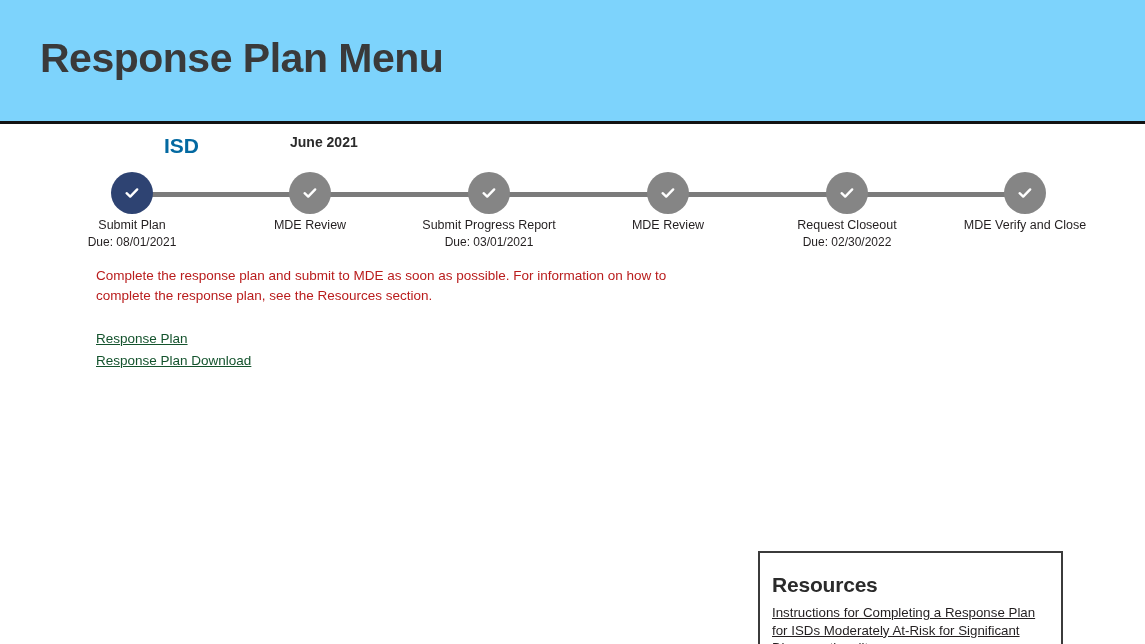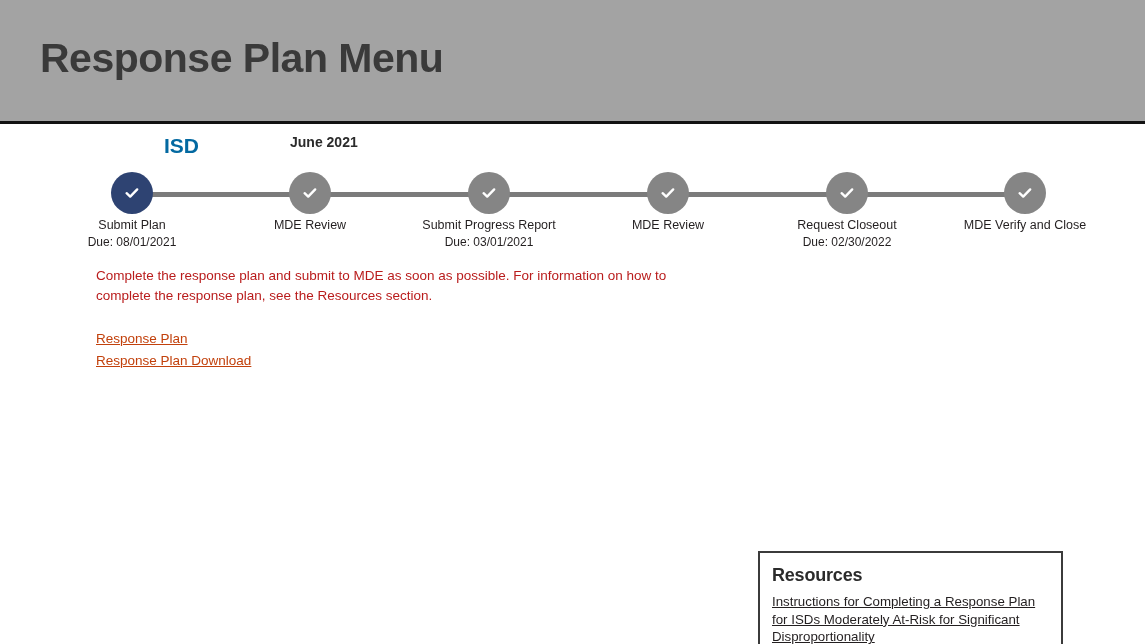--- a/index.html
+++ b/index.html
@@ -14,21 +14,21 @@
     font-family: "Liberation Sans", sans-serif;
     color: #231f20;
     overflow: hidden;
     position: relative;
   }
 
   
   .page-header {
     width: 1145px;
     height: 124px;
-    background: #a3a3a3;
+    background: #7dd3fc;
     border-bottom: 3px solid #121212;
     box-sizing: border-box;
     position: relative;
   }
   .page-title {
     position: absolute;
     left: 40px;
     top: 36px;
     font-size: 41px;
     font-weight: bold;
@@ -147,43 +147,43 @@
     max-width: 625px;
   }
   .link-list {
     margin: 0;
     padding: 0;
     list-style: none;
   }
   .link-list li { margin: 0 0 2px 0; }
   .doc-link {
     font-size: 13.5px;
-    color: #c2410c;
+    color: #14532d;
     text-decoration: underline;
     cursor: pointer;
     line-height: 1.45;
   }
 
   
   .resources-panel {
     position: absolute;
     left: 758px;
     top: 285px;
     width: 305px;
     height: 323px;
     border: 2px solid #3b3b3b;
     box-sizing: border-box;
     padding: 12px 12px 0 12px;
     background: #ffffff;
   }
   .resources-title {
-    font-size: 18px;
+    font-size: 21px;
     font-weight: bold;
     color: #2b2b2b;
-    margin: 0 0 7px 0;
+    margin: 8px 0 7px 0;
     letter-spacing: -0.2px;
   }
   .res-block { margin-bottom: 15px; }
   .res-block:last-child { margin-bottom: 0; }
   .res-link {
     font-size: 13.3px;
     line-height: 1.33;
     color: #231f20;
     text-decoration: underline;
     cursor: pointer;

